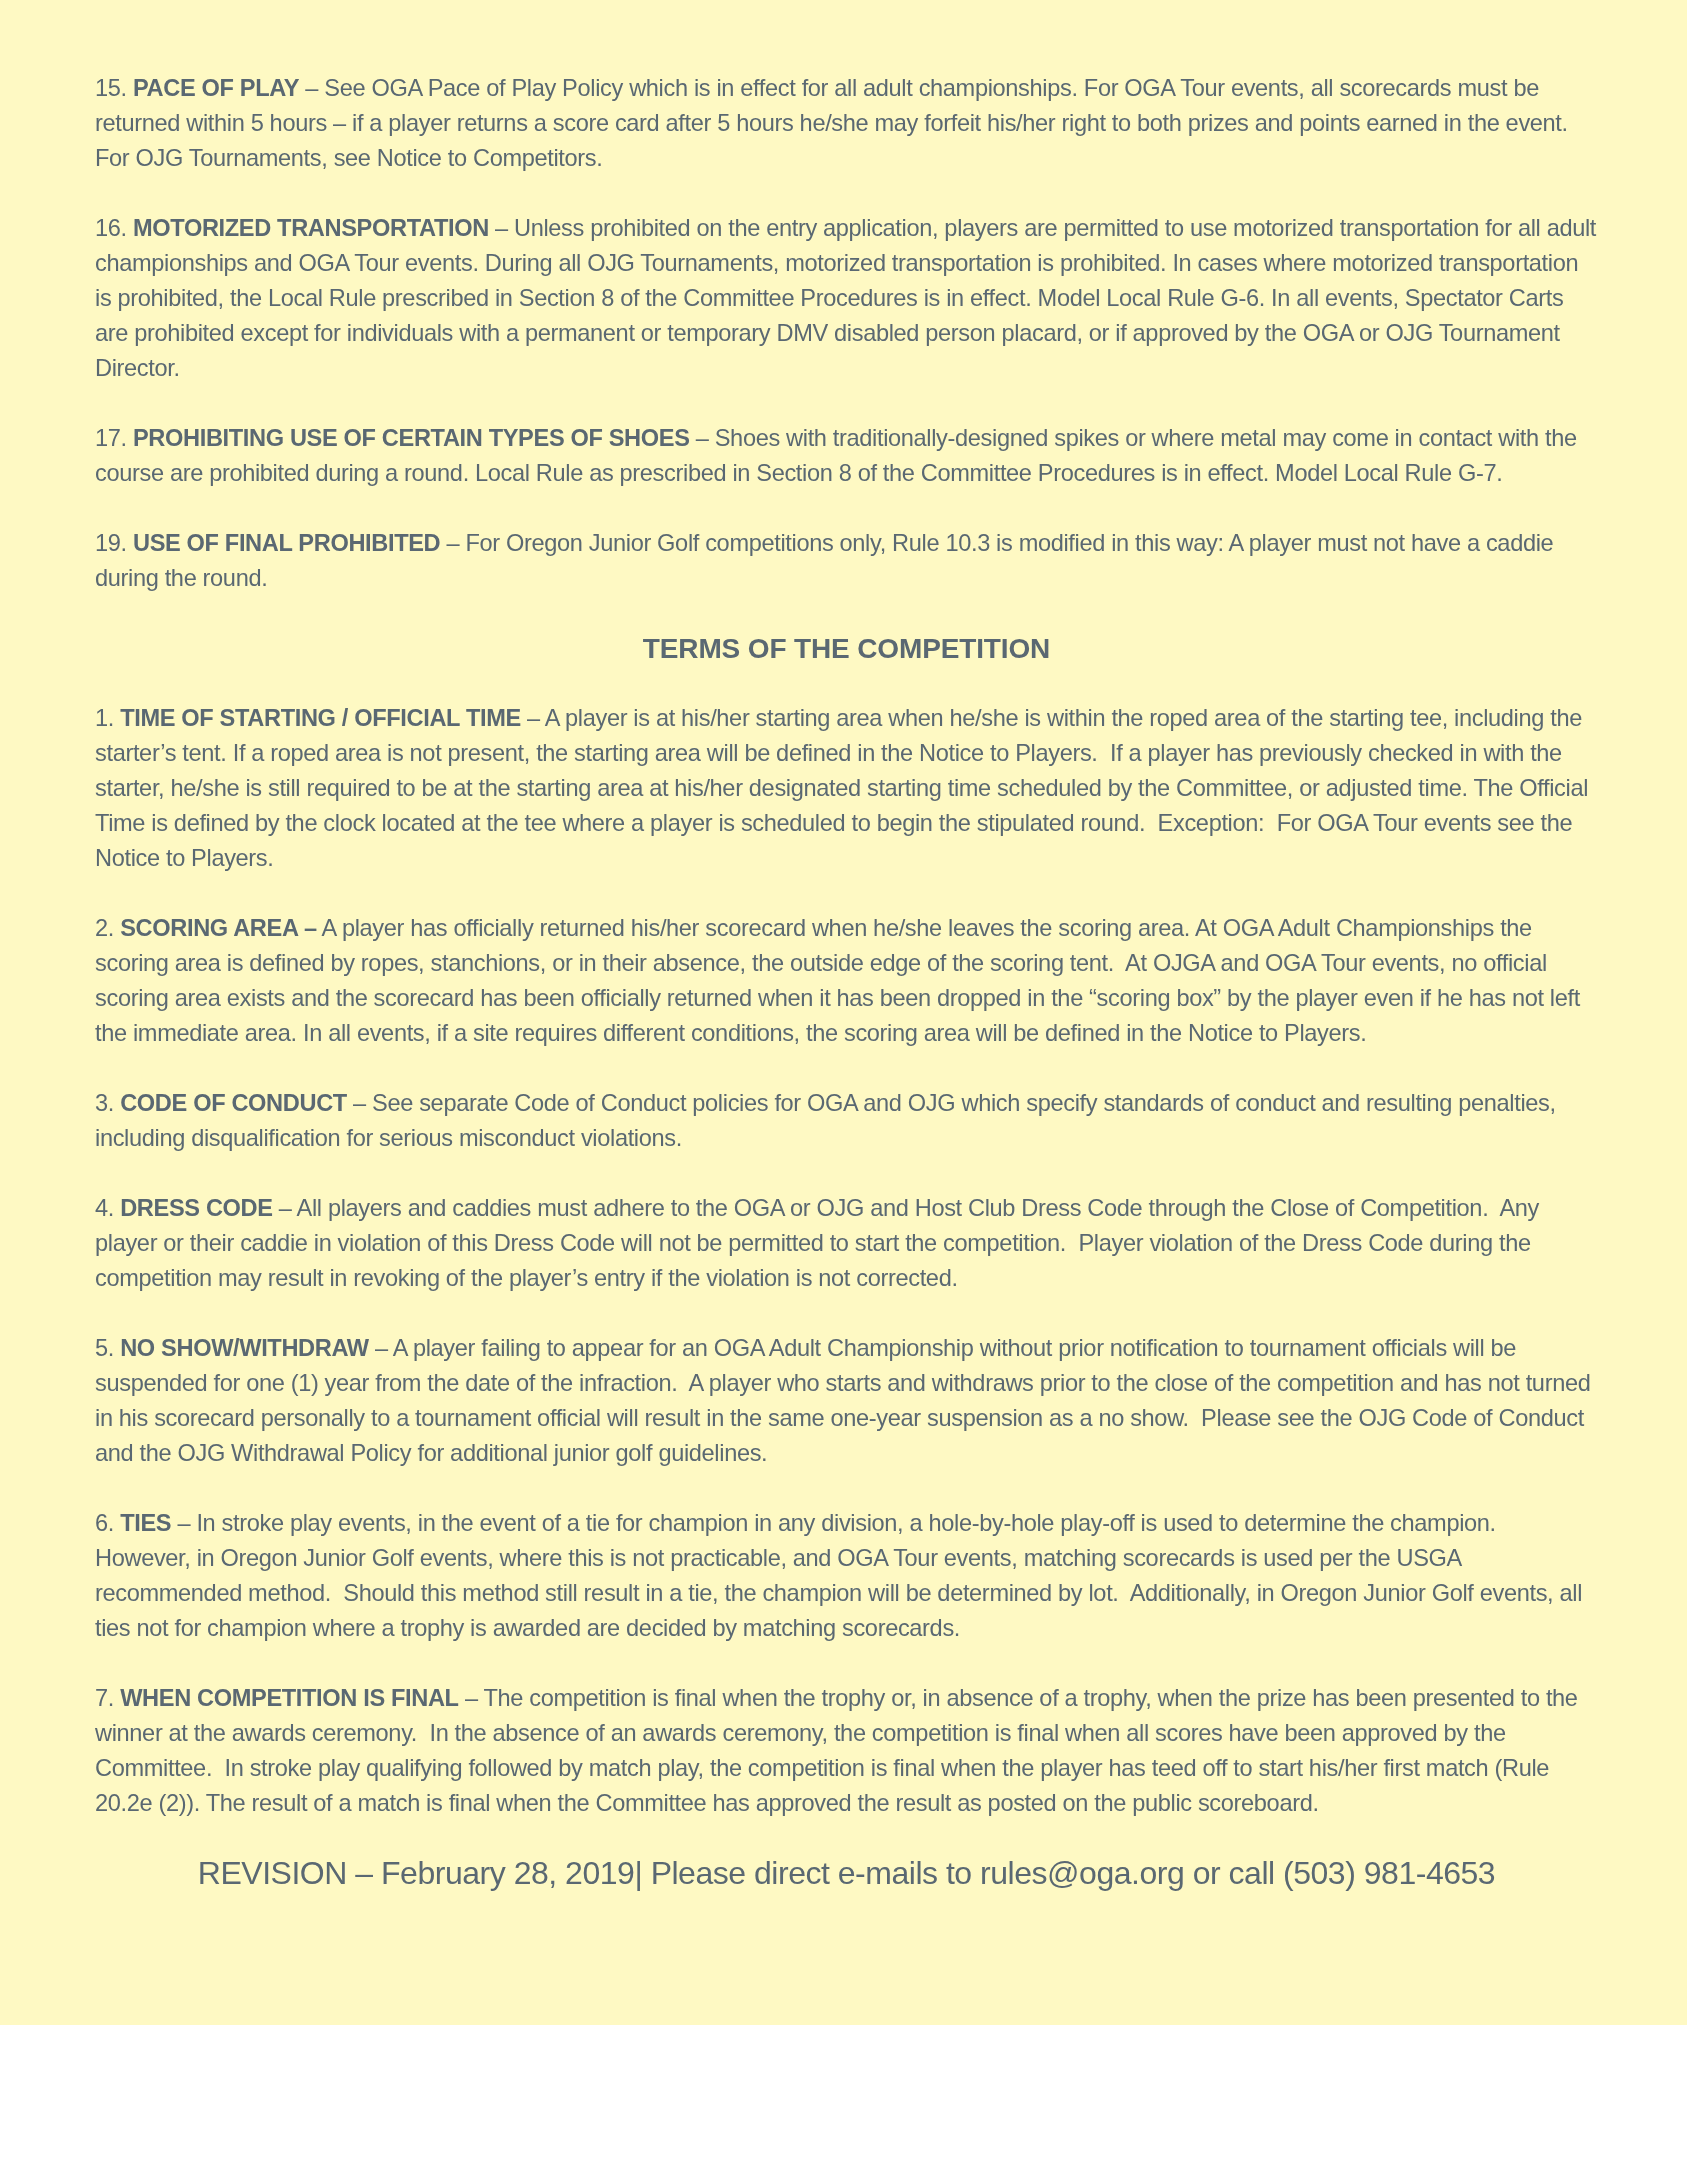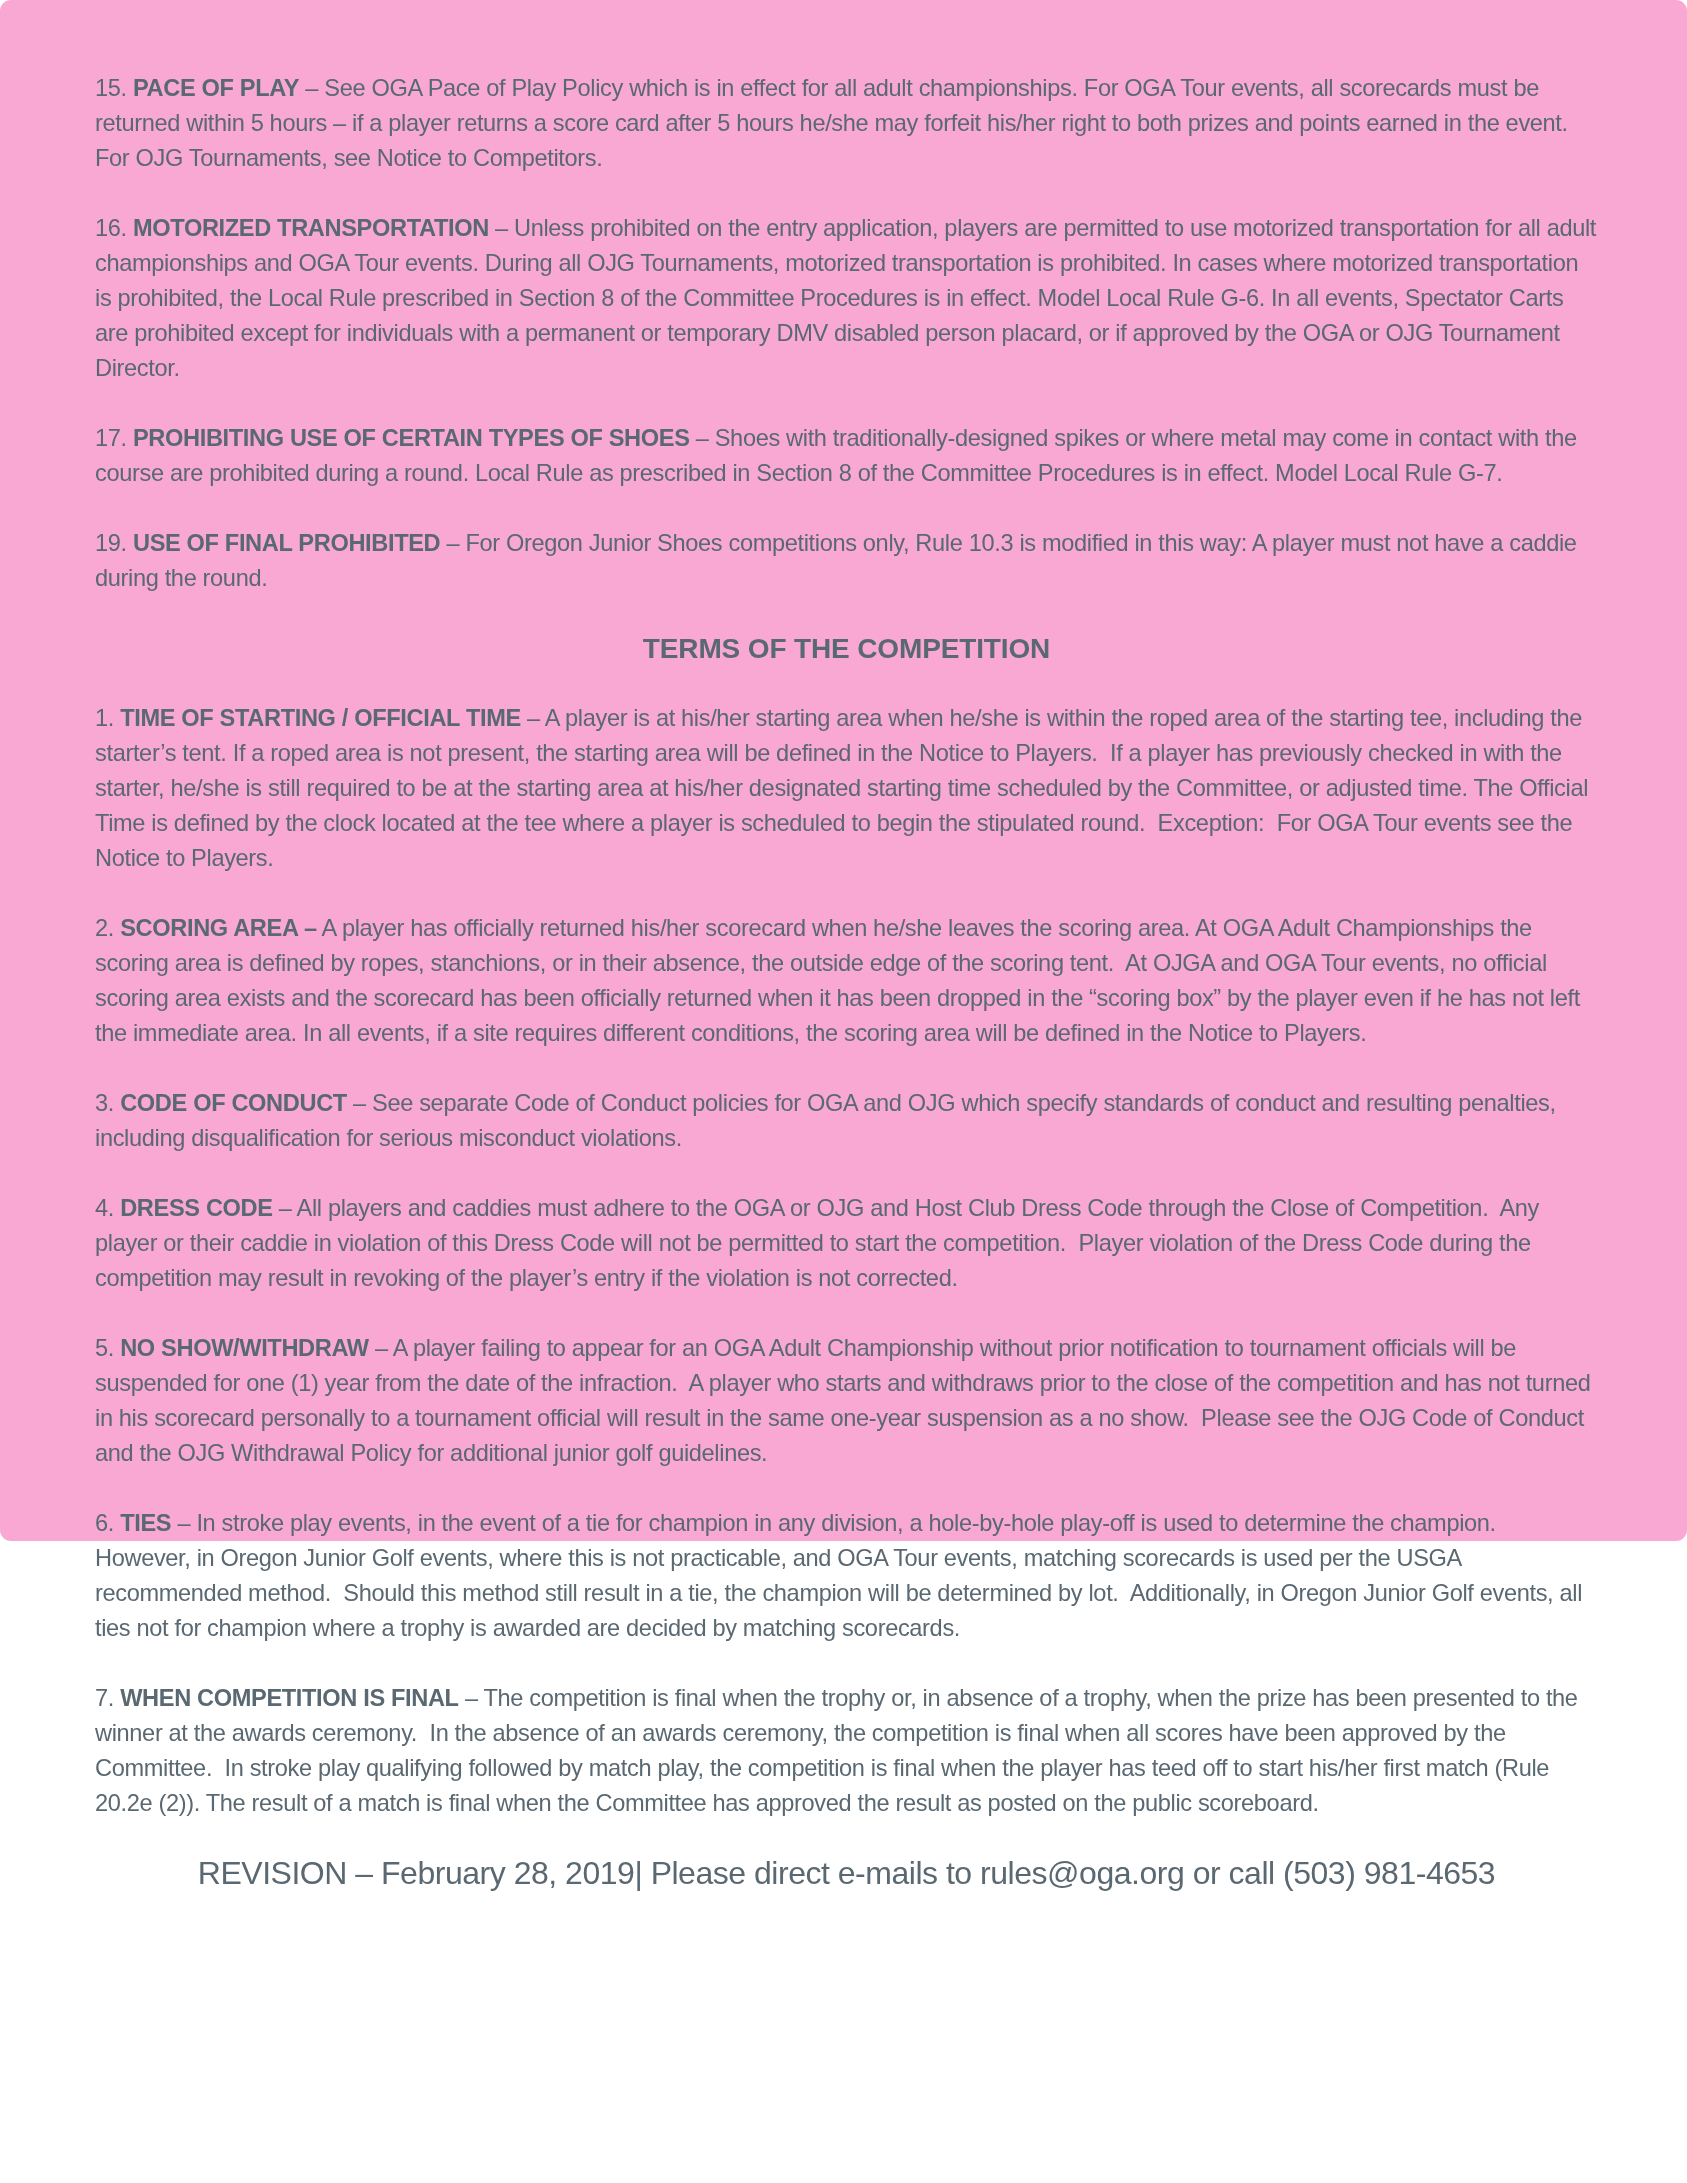--- a/index.html
+++ b/index.html
@@ -10,24 +10,23 @@
   body {
     width: 1687px;
     height: 2183px;
     font-family: "Liberation Sans", sans-serif;
     color: #5a6872;
     overflow: hidden;
   }
   .page {
     box-sizing: border-box;
     width: 1687px;
-    height: 1541px;
+    height: 2025px;
     padding: 71px 89px 51px 95px;
-    background: #f9a8d4;
-    border-radius: 11px;
+    background: #fef9c3;
   }
   .para {
     margin: 0 0 35px 0;
     font-size: 23.6px;
     line-height: 35px;
     letter-spacing: -0.015em;
     white-space: pre-wrap;
     text-align: left;
   }
   .label {
@@ -54,21 +53,21 @@
   }
 </style>
 </head>
 <body>
 
 <div class="page">
   <main>
       <p class="para"><span class="num">15.</span> <span class="label">PACE OF PLAY</span><span class="sep"> – </span><span class="run">See OGA Pace of Play Policy which is in effect for all adult championships. For OGA Tour events, all scorecards must be returned within 5 hours – if a player returns a score card after 5 hours he/she may forfeit his/her right to both prizes and points earned in the event. For OJG Tournaments, see Notice to Competitors.</span></p>
       <p class="para"><span class="num">16.</span> <span class="label">MOTORIZED TRANSPORTATION</span><span class="sep"> – </span><span class="run">Unless prohibited on the entry application, players are permitted to use motorized transportation for all adult championships and OGA Tour events. During all OJG Tournaments, motorized transportation is prohibited. In cases where motorized transportation is prohibited, the Local Rule prescribed in Section 8 of the Committee Procedures is in effect. Model Local Rule G-6. In all events, Spectator Carts are prohibited except for individuals with a permanent or temporary </span><span class="run-italic">DMV disabled person placard</span><span class="run">, or if approved by the OGA or OJG Tournament Director.</span></p>
       <p class="para"><span class="num">17.</span> <span class="label">PROHIBITING USE OF CERTAIN TYPES OF SHOES</span><span class="sep"> – </span><span class="run">Shoes with traditionally-designed spikes or where metal may come in contact with the course are prohibited during a round. Local Rule as prescribed in Section 8 of the Committee Procedures is in effect. Model Local Rule G-7.</span></p>
-      <p class="para"><span class="num">19.</span> <span class="label">USE OF FINAL PROHIBITED</span><span class="sep"> – </span><span class="run-italic">For Oregon Junior Shoes competitions only</span><span class="run">, Rule 10.3 is modified in this way: A player must not have a caddie during the round.</span></p>
+      <p class="para"><span class="num">19.</span> <span class="label">USE OF FINAL PROHIBITED</span><span class="sep"> – </span><span class="run-italic">For Oregon Junior Golf competitions only</span><span class="run">, Rule 10.3 is modified in this way: A player must not have a caddie during the round.</span></p>
       <h2 class="doc-heading">TERMS OF THE COMPETITION</h2>
       <p class="para"><span class="num">1.</span> <span class="label">TIME OF STARTING / OFFICIAL TIME</span><span class="sep"> – </span><span class="run">A player is at his/her starting area when he/she is within the roped area of the starting tee, including the starter’s tent. If a roped area is not present, the starting area will be defined in the Notice to Players.  If a player has previously checked in with the starter, he/she is still required to be at the starting area at his/her designated starting time scheduled by the Committee, or adjusted time. The Official Time is defined by the clock located at the tee where a player is scheduled to begin the stipulated round.  Exception:  For OGA Tour events see the Notice to Players.</span></p>
       <p class="para"><span class="num">2.</span> <span class="label">SCORING AREA –</span><span class="sep"> </span><span class="run">A player has officially returned his/her scorecard when he/she leaves the scoring area. At OGA Adult Championships the scoring area is defined by ropes, stanchions, or in their absence, the outside edge of the scoring tent.  At OJGA and OGA Tour events, no official scoring area exists and the scorecard has been officially returned when it has been dropped in the “scoring box” by the player even if he has not left the immediate area. In all events, if a site requires different conditions, the scoring area will be defined in the Notice to Players.</span></p>
       <p class="para"><span class="num">3.</span> <span class="label">CODE OF CONDUCT</span><span class="sep"> – </span><span class="run">See separate Code of Conduct policies for OGA and OJG which specify standards of conduct and resulting penalties, including disqualification for serious misconduct violations.</span></p>
       <p class="para"><span class="num">4.</span> <span class="label">DRESS CODE</span><span class="sep"> – </span><span class="run">All players and caddies must adhere to the OGA or OJG and Host Club Dress Code through the Close of Competition.  Any player or their caddie in violation of this Dress Code will not be permitted to start the competition.  Player violation of the Dress Code during the competition may result in revoking of the player’s entry if the violation is not corrected.</span></p>
       <p class="para"><span class="num">5.</span> <span class="label">NO SHOW/WITHDRAW</span><span class="sep"> – </span><span class="run">A player failing to appear for an OGA Adult Championship without prior notification to tournament officials will be suspended for one (1) year from the date of the infraction.  A player who starts and withdraws prior to the close of the competition and has not turned in his scorecard personally to a tournament official will result in the same one-year suspension as a no show.  Please see the OJG Code of Conduct and the OJG Withdrawal Policy for additional junior golf guidelines.</span></p>
       <p class="para"><span class="num">6.</span> <span class="label">TIES</span><span class="sep"> – </span><span class="run">In stroke play events, in the event of a tie for champion in any division, a hole-by-hole play-off is used to determine the champion.  However, in Oregon Junior Golf events, where this is not practicable, and OGA Tour events, matching scorecards is used per the USGA recommended method.  Should this method still result in a tie, the champion will be determined by lot.  Additionally, in Oregon Junior Golf events, all ties not for champion where a trophy is awarded are decided by matching scorecards.</span></p>
       <p class="para"><span class="num">7.</span> <span class="label">WHEN COMPETITION IS FINAL</span><span class="sep"> – </span><span class="run">The competition is final when the trophy or, in absence of a trophy, when the prize has been presented to the winner at the awards ceremony.  In the absence of an awards ceremony, the competition is final when all scores have been approved by the Committee.  In stroke play qualifying followed by match play, the competition is final when the player has teed off to start his/her first match (Rule 20.2e (2)). The result of a match is final when the Committee has approved the result as posted on the public scoreboard.</span></p>
     </main>
   <p class="footer">REVISION – February 28, 2019| Please direct e-mails to rules@oga.org or call (503) 981-4653</p>

